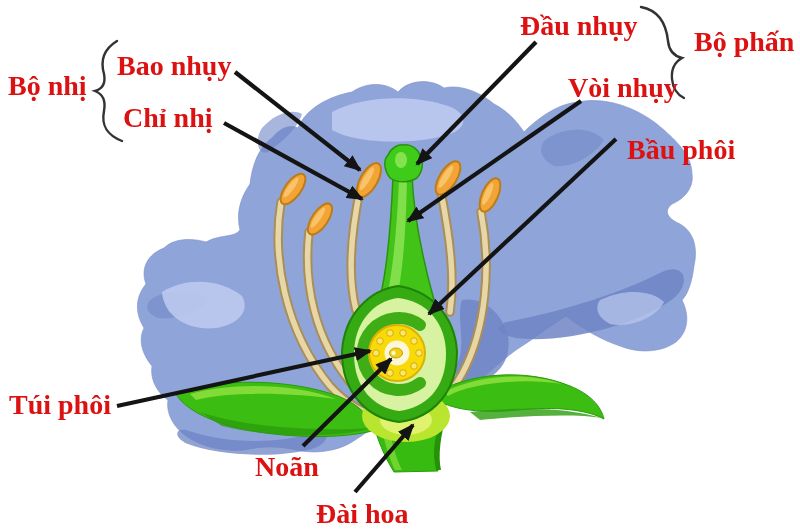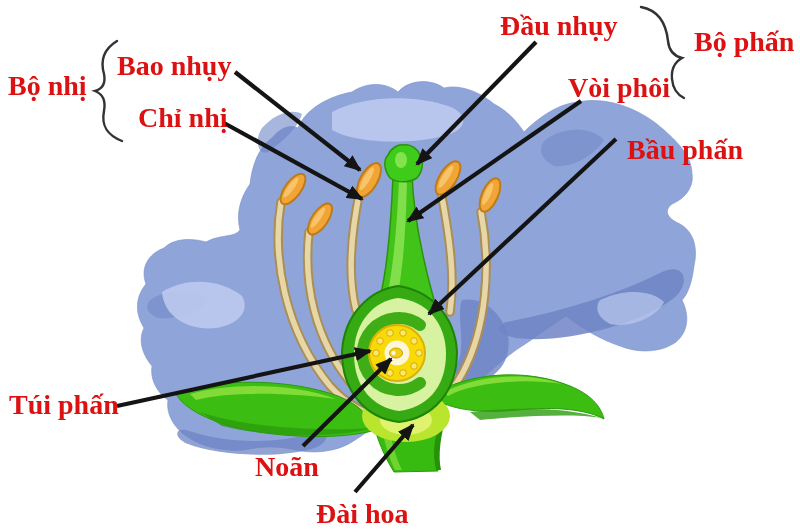--- a/index.html
+++ b/index.html
@@ -7,22 +7,22 @@
     position:relative;width:800px;height:532px;overflow:hidden;
     background:#ffffff;font-family:"Liberation Serif","DejaVu Serif",serif;
   }
   .art{position:absolute;left:0;top:0;width:800px;height:532px;}
   .label{
     position:absolute;color:#dc1111;font-weight:700;font-size:28px;
     line-height:1.05;white-space:nowrap;letter-spacing:0px;
   }
   #lbl-bo-nhi  {left:8px;  top:71px;}
   #lbl-bao-phan{left:117px;top:51px;}
-  #lbl-chi-nhi {left:138px;top:103px;}
-  #lbl-dau-nhuy{left:500px;top:11px;text-align:right;}
+  #lbl-chi-nhi {left:123px;top:103px;}
+  #lbl-dau-nhuy{left:520px;top:11px;text-align:right;}
   #lbl-bo-nhuy {left:694px;top:27px;}
   #lbl-voi-nhuy{left:568px;top:73px;}
   #lbl-bau-nhuy{left:627px;top:135px;}
   #lbl-tui-phoi{left:9px;  top:390px;}
   #lbl-noan    {left:255px;top:452px;}
   #lbl-dai-hoa {left:316px;top:499px;}
 </style>
 </head>
 <body>
 
@@ -167,18 +167,18 @@
       <path d="M117,41 C104,49 100,60 104,74 C106,84 102,89 95,91 C103,94 106,100 104,111 C101,126 107,135 122,141"></path>
       <path d="M641,7 C657,10 666,22 668,41 C669,51 674,56 682,58 C675,62 671,68 672,79 C673,90 678,95 684,98"></path>
     </g>
   </svg>
 
   <div class="label" id="lbl-bo-nhi">Bộ nhị</div>
   <div class="label" id="lbl-bao-phan">Bao nhụy</div>
   <div class="label" id="lbl-chi-nhi">Chỉ nhị</div>
   <div class="label" id="lbl-dau-nhuy">Đầu nhụy</div>
   <div class="label" id="lbl-bo-nhuy">Bộ phấn</div>
-  <div class="label" id="lbl-voi-nhuy">Vòi phôi</div>
-  <div class="label" id="lbl-bau-nhuy">Bầu phấn</div>
-  <div class="label" id="lbl-tui-phoi">Túi phấn</div>
+  <div class="label" id="lbl-voi-nhuy">Vòi nhụy</div>
+  <div class="label" id="lbl-bau-nhuy">Bầu phôi</div>
+  <div class="label" id="lbl-tui-phoi">Túi phôi</div>
   <div class="label" id="lbl-noan">Noãn</div>
   <div class="label" id="lbl-dai-hoa">Đài hoa</div>
 </div>
 
 </body></html>

